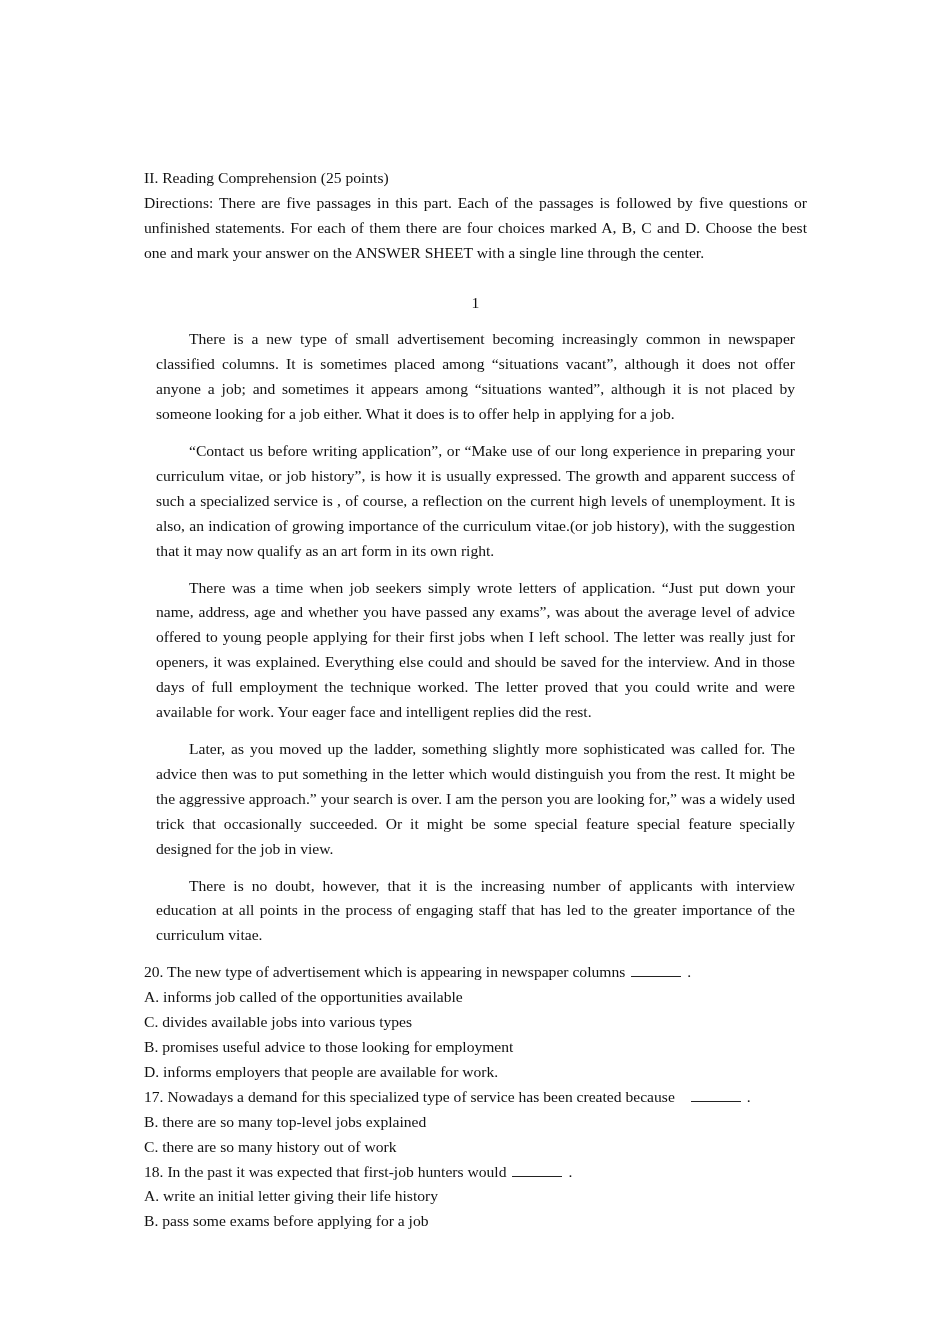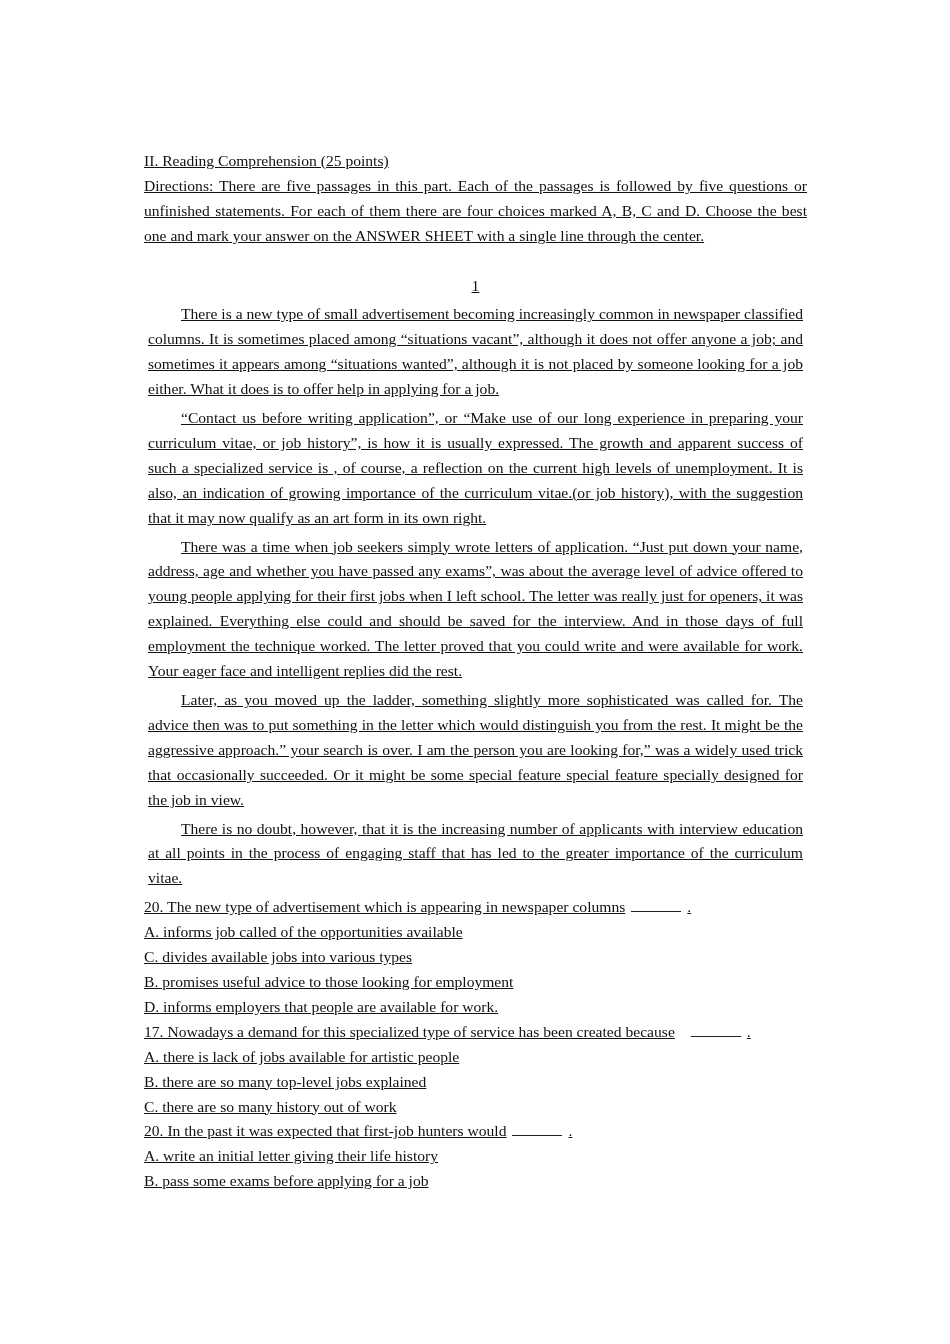--- a/index.html
+++ b/index.html
@@ -1,25 +1,24 @@
 <!DOCTYPE html>
 <html><head>
 <meta charset="utf-8">
 <style>
   html, body { margin: 0; padding: 0; background: #ffffff; }
   body { width: 950px; height: 1344px; position: relative; overflow: hidden; }
   .page {
-    position: absolute; left: 144px; top: 149px; width: 663px;
+    position: absolute; left: 144px; top: 166px; width: 663px;
     font-family: "Liberation Serif", serif; font-size: 15.6px; line-height: 24.9px;
     color: #111111;
-    text-decoration: underline;
   }
   .line { white-space: nowrap; }
   .para { text-align: justify; text-align-last: left; }
-  .para p { margin: 4px; text-indent: 33px; }
+  .para p { margin: 12px; text-indent: 33px; }
   .center { text-align: center; margin-top: 24.9px; }
   .blank {
     display: inline-block; width: 50px; border-bottom: 1.5px solid #222;
     height: 16px; vertical-align: baseline; margin: 0 6px 0 6px;
   }
   .dir { text-align: justify; text-align-last: left; }
   .q { white-space: nowrap; }
 </style>
 </head>
 <body>
@@ -41,23 +40,22 @@
   <div>
     <div class="q"><span>20. The new type of advertisement which is appearing in newspaper columns</span><span class="blank"></span><span>.</span></div>
     <div class="line">A. informs job called of the opportunities available</div>
     <div class="line">C. divides available jobs into various types</div>
     <div class="line">B. promises useful advice to those looking for employment</div>
     <div class="line">D. informs employers that people are available for work.</div>
   </div>
 
   <div>
     <div class="q"><span>17. Nowadays a demand for this specialized type of service has been created because</span><span class="blank" style="margin-left:16px"></span><span>.</span></div>
-    <div class="line">A. there is lack of jobs available for artistic people</div>
     <div class="line">B. there are so many top-level jobs explained</div>
     <div class="line">C. there are so many history out of work</div>
   </div>
 
   <div>
-    <div class="q"><span>20. In the past it was expected that first-job hunters would</span><span class="blank"></span><span>.</span></div>
+    <div class="q"><span>18. In the past it was expected that first-job hunters would</span><span class="blank"></span><span>.</span></div>
     <div class="line">A. write an initial letter giving their life history</div>
     <div class="line">B. pass some exams before applying for a job</div>
   </div>
 </div>
 
 </body></html>

